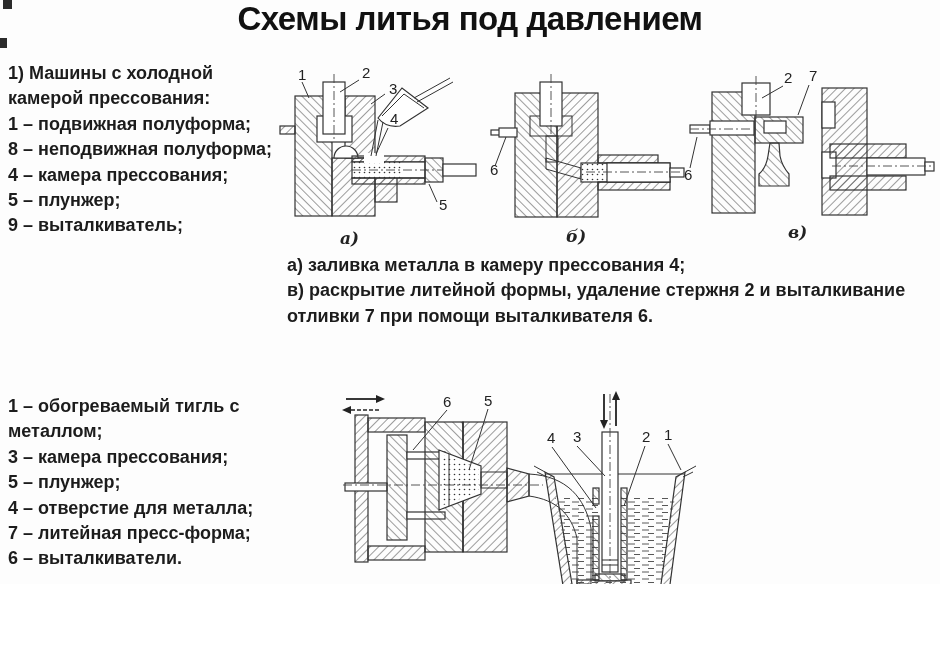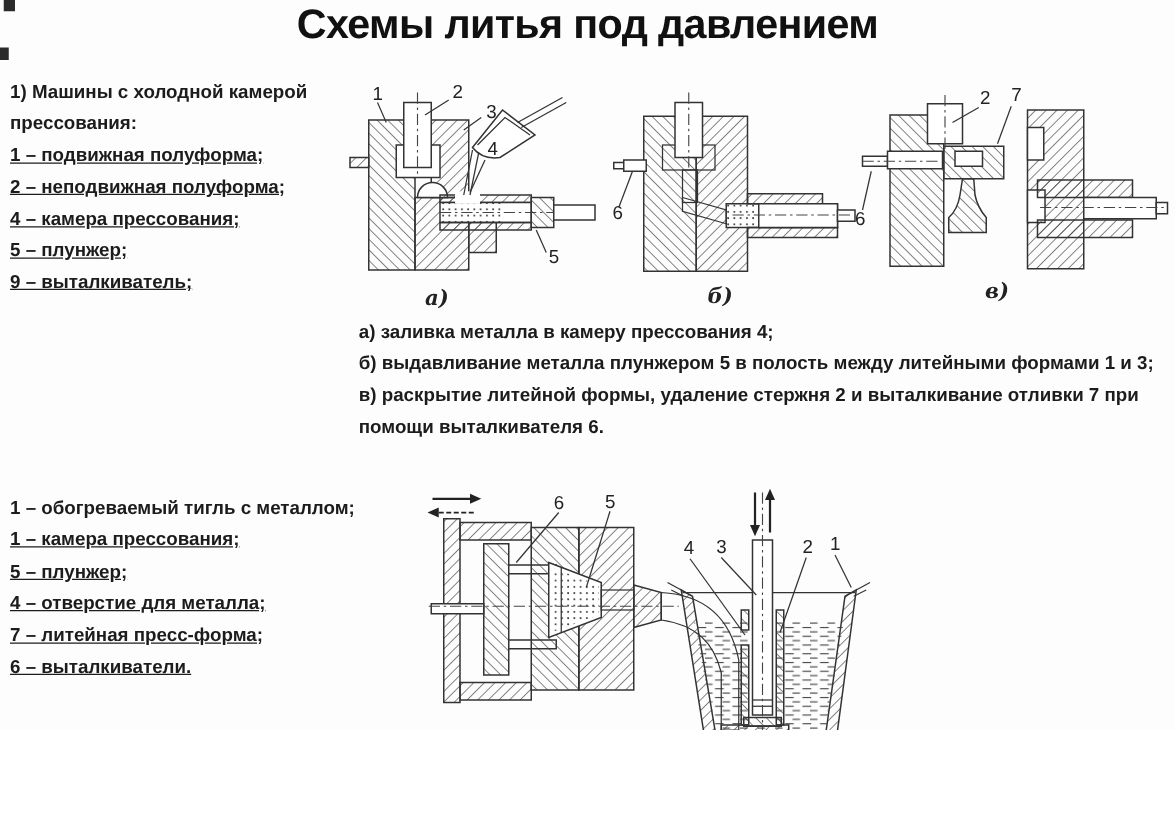--- a/index.html
+++ b/index.html
@@ -5,23 +5,23 @@
   * { margin:0; padding:0; box-sizing:border-box; }
   html,body { background:#fff; }
   .slide {
     position:relative; width:940px; height:584px; background:#fdfdfd;
     font-family:"Liberation Sans", sans-serif; color:#1a1a1a; overflow:hidden;
   }
   .page-title {
     position:absolute; top:0; left:0; width:100%; text-align:center;
     font-size:33px; font-weight:bold; letter-spacing:-0.5px; color:#111;
   }
-  .textblock { position:absolute; font-size:15px; font-weight:bold; line-height:25.4px; color:#1c1c1c; }
+  .textblock { position:absolute; font-size:18px; font-weight:bold; line-height:25.4px; color:#1c1c1c; }
   .textblock div, .textblock p { margin:0; }
-  .nowrap { white-space:nowrap;text-decoration:underline; }
+  .nowrap { white-space:nowrap; }
   .mark { position:absolute; background:#2b2b2b; }
   svg.diag { position:absolute; overflow:visible; }
   .ol { fill:#fff; stroke:#333; stroke-width:1.2; }
   .h1f { stroke:#333; stroke-width:1.2; }
   .h2f { stroke:#333; stroke-width:1.2; }
   .cl { stroke:#444; stroke-width:0.9; stroke-dasharray:9 3 2 3; fill:none; }
   .ld { stroke:#333; stroke-width:1; fill:none; }
   .lbl { font:400 15px "Liberation Sans", sans-serif; fill:#222; }
   .cap { font:italic 600 17px "DejaVu Serif", serif; fill:#222; }
   .thin { stroke:#333; stroke-width:1; fill:none; }
@@ -50,35 +50,34 @@
   </svg>
 
   <div class="mark" style="left:3px;top:0;width:9px;height:9px"></div>
   <div class="mark" style="left:0;top:38px;width:7px;height:10px"></div>
 
   <div class="page-title">Схемы литья под давлением</div>
 
   <div class="textblock" style="left:8px;top:61px;width:240px">
     <div>1) Машины с холодной камерой прессования:</div>
     <div class="nowrap">1 – подвижная полуформа;</div>
-    <div class="nowrap">2 – неподвижная полуформа;</div>
+    <div class="nowrap">8 – неподвижная полуформа;</div>
     <div class="nowrap">4 – камера прессования;</div>
     <div class="nowrap">5 – плунжер;</div>
     <div class="nowrap">9 – выталкиватель;</div>
   </div>
 
   <div class="textblock" style="left:287px;top:253px;width:645px">
     <p>а) заливка металла в камеру прессования 4;</p>
-    <p>б) выдавливание металла плунжером 5 в полость между литейными формами 1 и 3;</p>
     <p>в) раскрытие литейной формы, удаление стержня 2 и выталкивание отливки 7 при помощи выталкивателя 6.</p>
   </div>
 
   <div class="textblock" style="left:8px;top:394px;width:292px">
     <div>1 – обогреваемый тигль с металлом;</div>
-    <div class="nowrap">1 – камера прессования;</div>
+    <div class="nowrap">3 – камера прессования;</div>
     <div class="nowrap">5 – плунжер;</div>
     <div class="nowrap">4 – отверстие для металла;</div>
     <div class="nowrap">7 – литейная пресс-форма;</div>
     <div class="nowrap">6 – выталкиватели.</div>
   </div>
 
   <svg class="diag" style="left:278px;top:56px" width="200" height="192" viewBox="0 0 200 192">
     <g>
       <rect x="2" y="70" width="15" height="8" fill="url(#h1)" class="h1f"></rect>
       <rect x="17" y="40" width="37" height="120" fill="url(#h2)" class="h2f"></rect>

